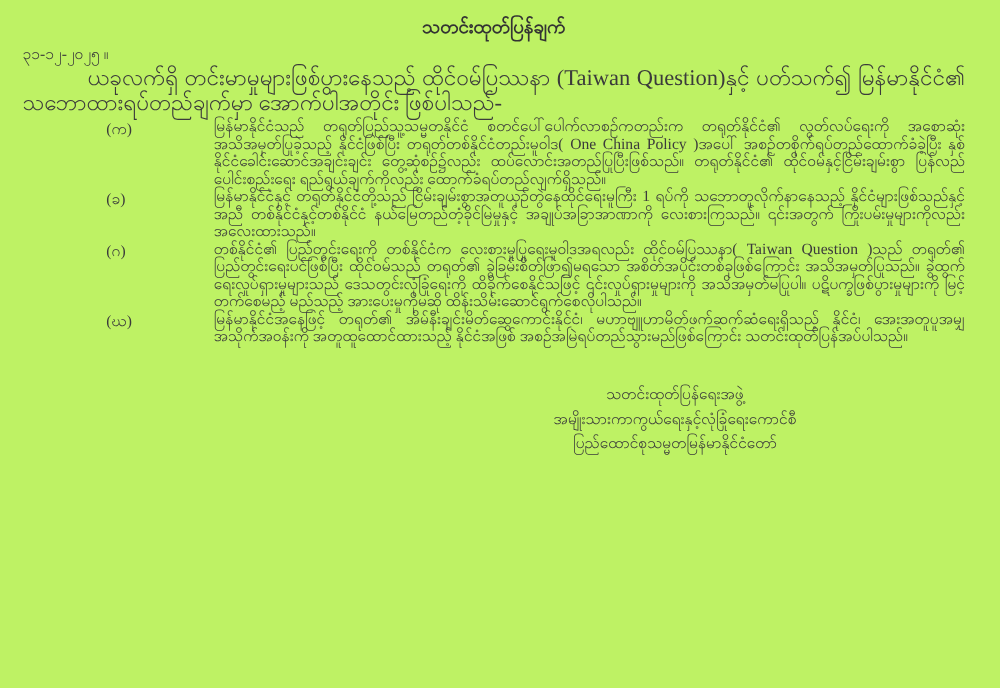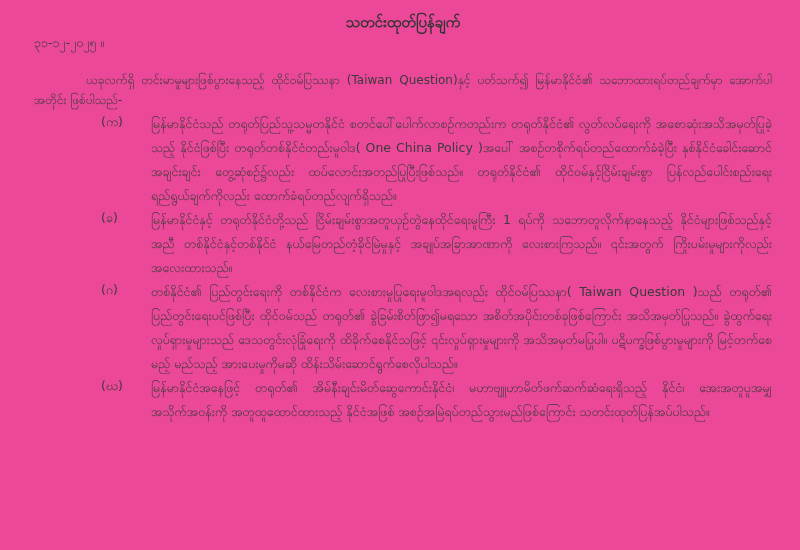--- a/index.html
+++ b/index.html
@@ -7,64 +7,66 @@
   body {
     width: 800px;
     height: 550px;
     overflow: hidden;
     font-family: "DejaVu Sans", "Liberation Sans", sans-serif;
     color: #3b3b3b;
   }
   .doc {
     width: 800px;
     height: 550px;
-    background: #ec4899;
-    padding: 12px 28px 0 34px;
+    background: #bef264;
+    padding: 12px 28px 0 18px;
+    font-family: Liberation Serif, serif;
   }
   .doc-title {
     text-align: center;
     font-size: 15px;
     font-weight: bold;
     color: #333333;
     line-height: 20px;
   }
   .doc-date {
     font-size: 12.5px;
     line-height: 18px;
     margin-top: 2px;
     color: #3b3b3b;
   }
   .intro {
-    font-size: 12px;
+    font-size: 18px;
     line-height: 19.5px;
     text-align: justify;
     text-indent: 52px;
-    margin-top: 19px;
+    margin-top: 1px;
     color: #3b3b3b;
   }
   .items {
     margin-left: 67px;   
     margin-top: 2px;
   }
   .item {
     display: flex;
     align-items: flex-start;
   }
   .item-label {
     flex: 0 0 50px;
     font-size: 12.5px;
     line-height: 19.5px;
     color: #3b3b3b;
   }
   .item-text {
     flex: 1;
     font-size: 12.5px;
-    line-height: 24px;
+    line-height: 14px;
     text-align: justify;
     color: #3b3b3b;
+    margin-left: 36px;
   }
   .signature {
     width: 310px;
     margin: 30px 77px 0 auto;  
     text-align: center;
     font-size: 12.5px;
     line-height: 19.5px;
     color: #3b3b3b;
   }
   .sig-line { display: block; }
@@ -97,14 +99,19 @@
       <span class="item-text">တစ်နိုင်ငံ၏ ပြည်တွင်းရေးကို တစ်နိုင်ငံက လေးစားမှုပြုရေးမူဝါဒအရလည်း ထိုင်ဝမ်ပြဿနာ( Taiwan Question )သည် တရုတ်၏ ပြည်တွင်းရေးပင်ဖြစ်ပြီး ထိုင်ဝမ်သည် တရုတ်၏ ခွဲခြမ်းစိတ်ဖြာ၍မရသော အစိတ်အပိုင်းတစ်ခုဖြစ်ကြောင်း အသိအမှတ်ပြုသည်။ ခွဲထွက်ရေးလှုပ်ရှားမှုများသည် ဒေသတွင်းလုံခြုံရေးကို ထိခိုက်စေနိုင်သဖြင့် ၎င်းလှုပ်ရှားမှုများကို အသိအမှတ်မပြုပါ။ ပဋိပက္ခဖြစ်ပွားမှုများကို မြင့်တက်စေမည့် မည်သည့် အားပေးမှုကိုမဆို ထိန်းသိမ်းဆောင်ရွက်စေလိုပါသည်။</span>
     </div>
 
     <div class="item">
       <span class="item-label">(ဃ)</span>
       <span class="item-text">မြန်မာနိုင်ငံအနေဖြင့် တရုတ်၏ အိမ်နီးချင်းမိတ်ဆွေကောင်းနိုင်ငံ၊ မဟာဗျူဟာမိတ်ဖက်ဆက်ဆံရေးရှိသည့် နိုင်ငံ၊ အေးအတူပူအမျှအသိုက်အဝန်းကို အတူထူထောင်ထားသည့် နိုင်ငံအဖြစ် အစဉ်အမြဲရပ်တည်သွားမည်ဖြစ်ကြောင်း သတင်းထုတ်ပြန်အပ်ပါသည်။</span>
     </div>
 
   </div>
 
+  <div class="signature">
+    <span class="sig-line">သတင်းထုတ်ပြန်ရေးအဖွဲ့</span>
+    <span class="sig-line">အမျိုးသားကာကွယ်ရေးနှင့်လုံခြုံရေးကောင်စီ</span>
+    <span class="sig-line">ပြည်ထောင်စုသမ္မတမြန်မာနိုင်ငံတော်</span>
+  </div>
 
 </div>
 
 </body></html>

